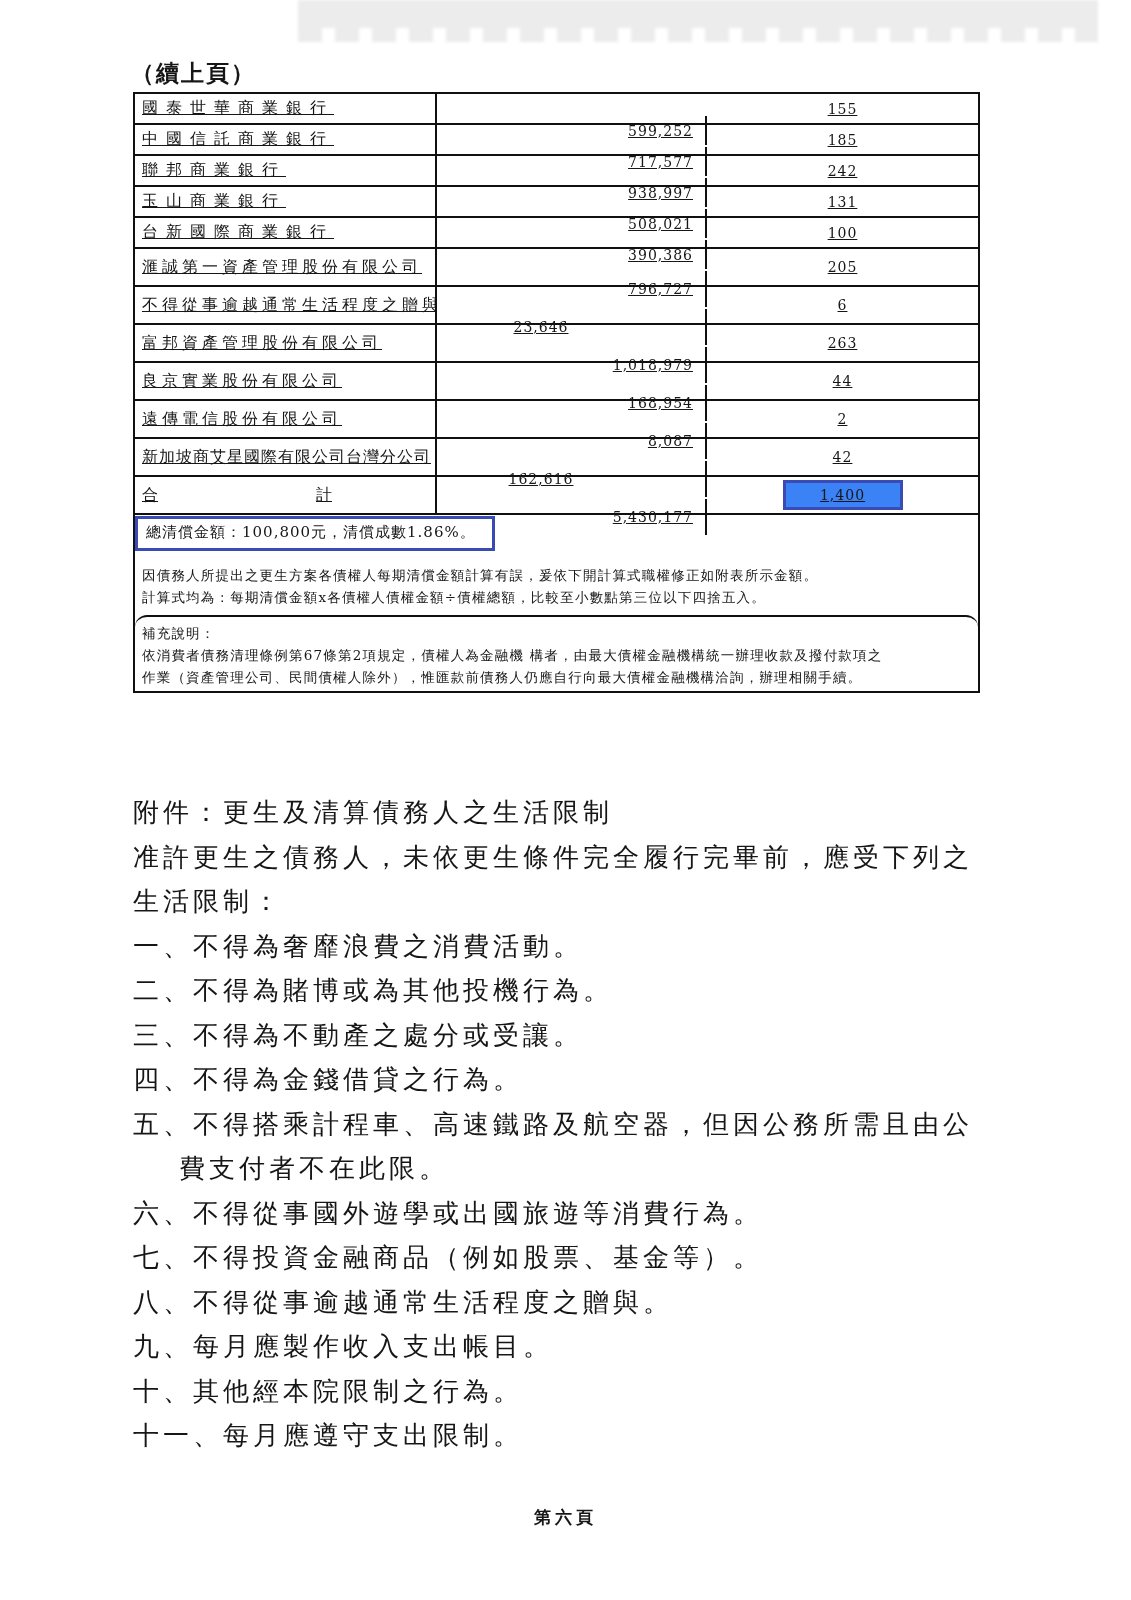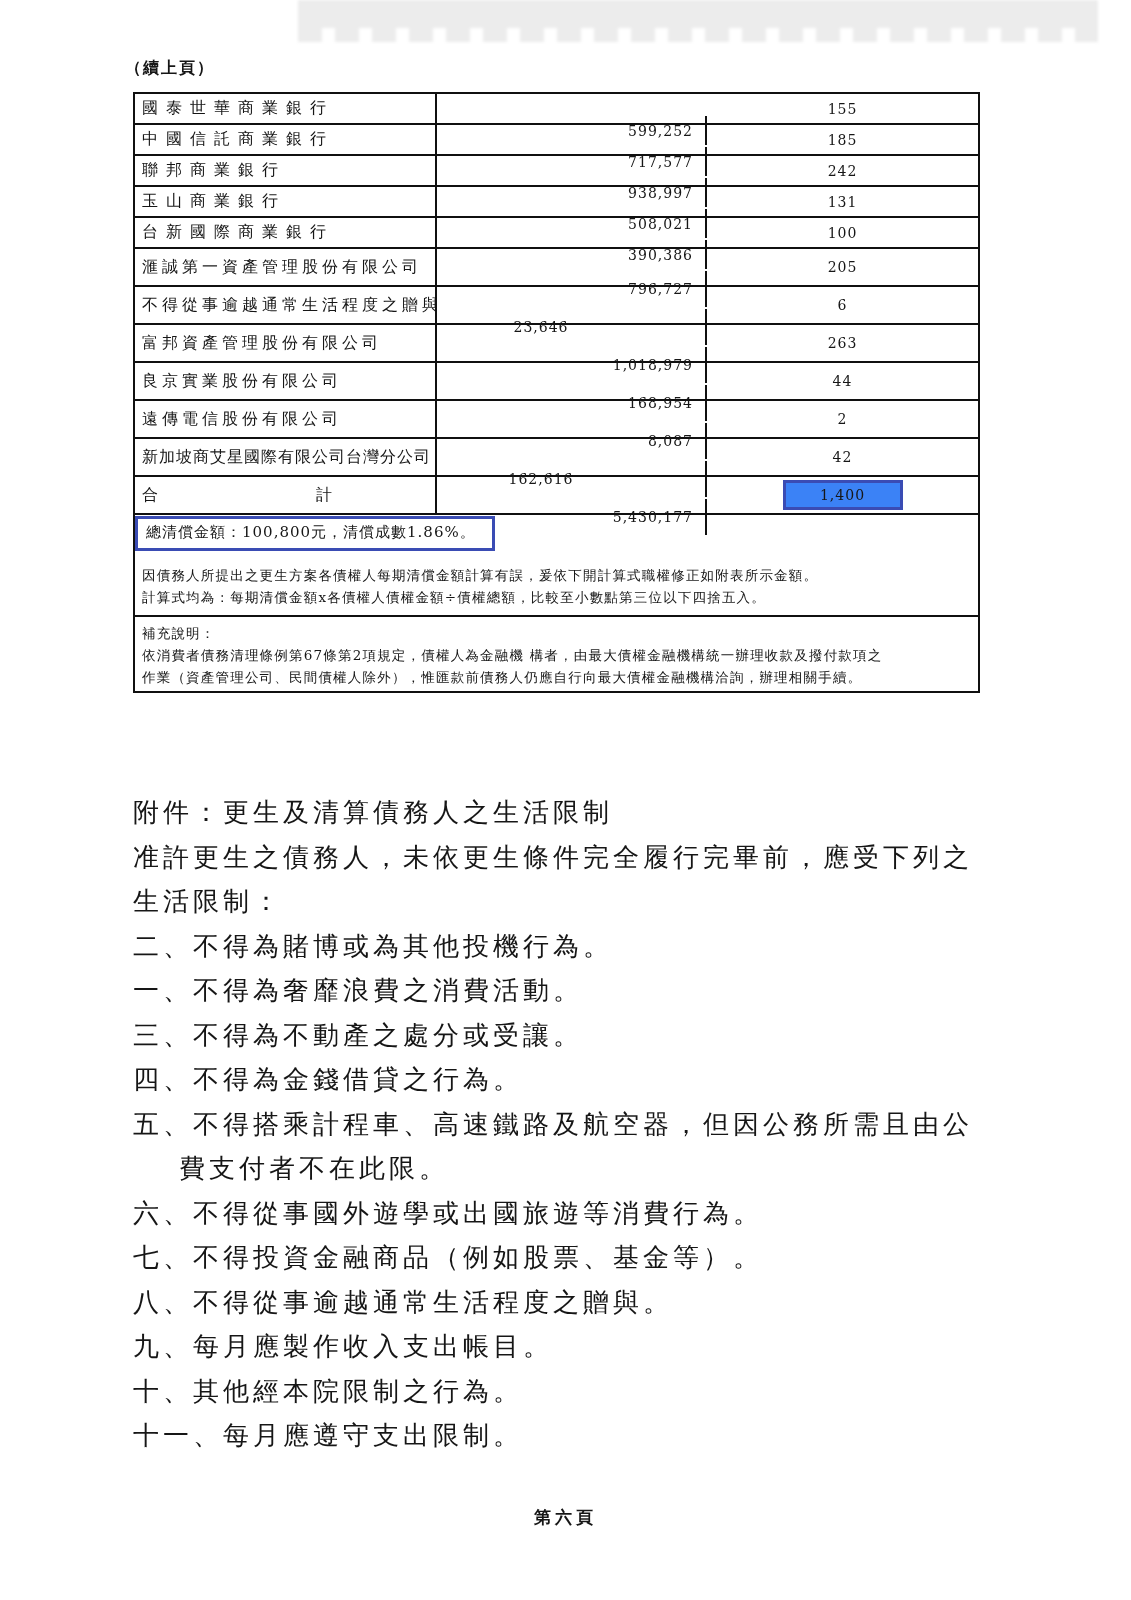--- a/index.html
+++ b/index.html
@@ -13,31 +13,31 @@
     overflow:hidden;
   }
 
   
   .smudge { position:absolute; left:298px; top:0; width:800px; height:44px; filter:blur(1.5px); }
   .smudge .s1 { position:absolute; left:0; top:0; width:100%; height:28px; background:#ececec; }
   .smudge .s2 { position:absolute; left:0; top:28px; width:100%; height:14px;
     background:repeating-linear-gradient(90deg,#ececec 0 24px,#ffffff 24px 37px); }
 
   .cont-note {
-    position:absolute; left:125px; top:58px;
-    font-size:16px; font-weight:bold; letter-spacing:2px;
+    position:absolute; left:131px; top:58px;
+    font-size:23px; font-weight:bold; letter-spacing:2px;
   }
 
   
   .doc-table {
     position:absolute; left:133px; top:92px; width:847px;
     border:2px solid #101010;
     background:#fff;
   }
-  .trow { display:flex; height:31px; border-bottom:2px solid #101010; align-items:center; }
+  .trow { display:flex; height:31px; border-bottom:2px solid #101010; align-items:center;text-decoration:underline; }
   .trow.tall { height:38px; }
   .c1 { width:302px; border-right:2px solid #101010; height:100%;
         display:flex; align-items:center; padding-left:7px;
         font-size:16px; white-space:nowrap; overflow:hidden; }
   .c1.ls8 { letter-spacing:8px; }
   .c1.ls4 { letter-spacing:4px; }
   .c1.ls1 { letter-spacing:1px; }
   .c2 { width:270px; border-right:2px solid #101010; height:100%;
         display:flex; align-items:center; justify-content:flex-end;
         padding-right:12px; font-size:14px; letter-spacing:1px;margin-top:44px; }
@@ -46,21 +46,21 @@
         font-size:14px; letter-spacing:1px; }
   .total-label { display:flex; align-items:center; }
   .total-label .t2 { margin-left:158px; }
 
   .bluebox-count {
     width:120px; height:30px; border:3px solid #3a4cb4;
     display:flex; align-items:center; justify-content:center;
     font-size:14px; letter-spacing:1px; background:#3b82f6;
   }
 
-  .cellwide { width:100%; }
+  .cellwide { width:100%;border-radius:12px; }
   .summary-cell { height:100px; }
   .bluebox-summary {
     display:inline-block; border:3px solid #3a4cb4;
     margin:1px 0 0 0; padding:4px 16px 6px 8px;
     font-size:15px; letter-spacing:1px;
   }
   .note-lines { margin-top:13px; padding:0 8px 0 7px;
     font-size:13.5px; line-height:22px; letter-spacing:1.2px; }
 
   .supp-cell { height:76px; border-top:2px solid #101010;
@@ -169,22 +169,22 @@
       <div>依消費者債務清理條例第67條第2項規定，債權人為金融機 構者，由最大債權金融機構統一辦理收款及撥付款項之</div>
       <div>作業（資產管理公司、民間債權人除外），惟匯款前債務人仍應自行向最大債權金融機構洽詢，辦理相關手續。</div>
     </div>
 
   </div>
 
   <div class="body-text">
     <div class="bline">附件：更生及清算債務人之生活限制</div>
     <div class="bline">准許更生之債務人，未依更生條件完全履行完畢前，應受下列之</div>
     <div class="bline">生活限制：</div>
+    <div class="bline">一、不得為奢靡浪費之消費活動。</div>
     <div class="bline">二、不得為賭博或為其他投機行為。</div>
-    <div class="bline">一、不得為奢靡浪費之消費活動。</div>
     <div class="bline">三、不得為不動產之處分或受讓。</div>
     <div class="bline">四、不得為金錢借貸之行為。</div>
     <div class="bline">五、不得搭乘計程車、高速鐵路及航空器，但因公務所需且由公</div>
     <div class="bline cont">費支付者不在此限。</div>
     <div class="bline">六、不得從事國外遊學或出國旅遊等消費行為。</div>
     <div class="bline">七、不得投資金融商品（例如股票、基金等）。</div>
     <div class="bline">八、不得從事逾越通常生活程度之贈與。</div>
     <div class="bline">九、每月應製作收入支出帳目。</div>
     <div class="bline">十、其他經本院限制之行為。</div>
     <div class="bline">十一、每月應遵守支出限制。</div>

